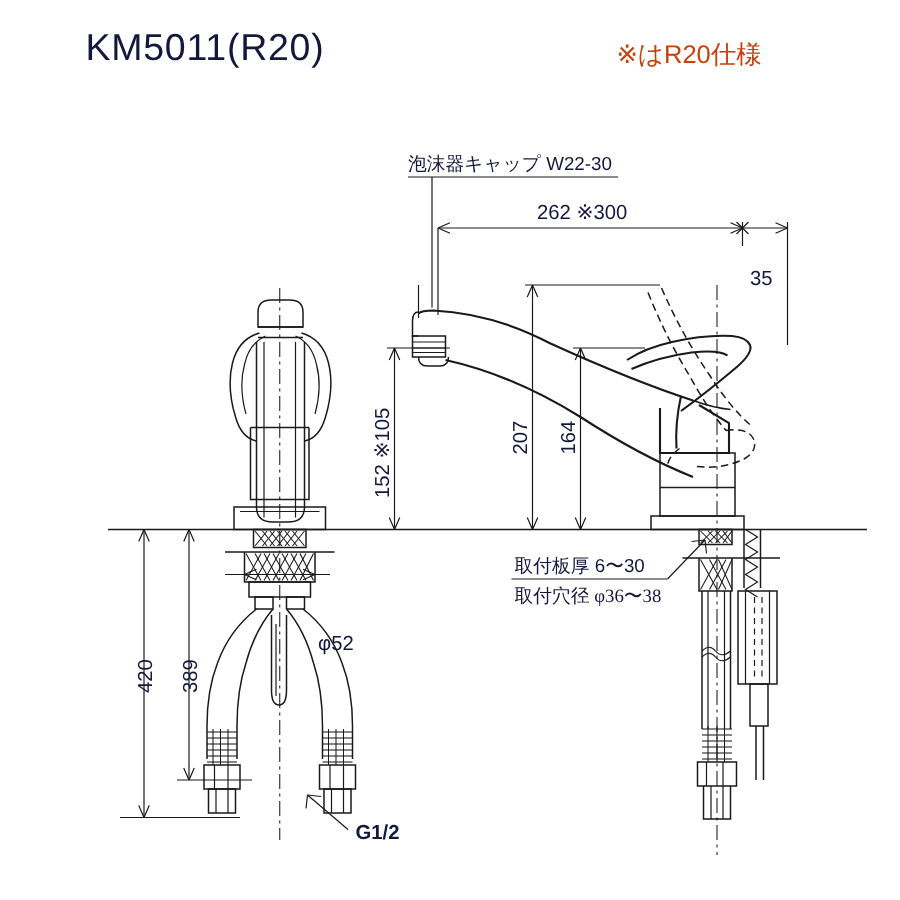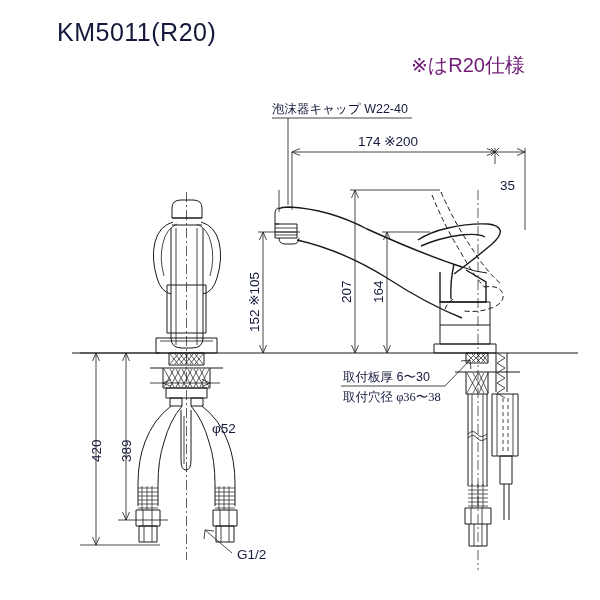--- a/index.html
+++ b/index.html
@@ -9,21 +9,21 @@
     color:#1b1f3b;position:relative;
   }
   #stage{position:absolute;left:0;top:0;width:504px;height:600px;}
   .title{
     position:absolute;left:57px;top:18px;
     font-size:25px;letter-spacing:.5px;color:#14183a;
     white-space:nowrap;
   }
   .note{
     position:absolute;left:411px;top:25px;
-    font-size:20px;color:#701a75;white-space:nowrap;margin-top:27px;
+    font-size:17px;color:#c2410c;white-space:nowrap;
   }
   .lbl{
     position:absolute;font-size:13.5px;color:#14183a;
     white-space:nowrap;line-height:1;
   }
   .lbl.jp{font-size:12.5px;}
   .rot{transform:rotate(-90deg);transform-origin:left top;}
   svg{position:absolute;left:0;top:0;}
   .ln{stroke:#1a1a1a;fill:none;stroke-width:1;}
   .ln2{stroke:#1a1a1a;fill:none;stroke-width:1.4;}
@@ -301,31 +301,31 @@
       <line class="thin" x1="445" y1="386" x2="470" y2="360"></line>
       <path class="thin" d="M470 360 l-9 1 M470 360 l1 9"></path>
     </g>
 
     <g>
       <line class="thin" x1="232" y1="553" x2="205" y2="530"></line>
       <path class="thin" d="M205 530 l9 1 M205 530 l-1 9"></path>
     </g>
   </svg>
 
-  <div class="lbl jp" style="left:272px;top:103px;">泡沫器キャップ W22-40</div>
-
-  <div class="lbl" style="left:358px;top:135px;">174  ※200</div>
+  <div class="lbl jp" style="left:272px;top:103px;">泡沫器キャップ W22-30</div>
+
+  <div class="lbl" style="left:358px;top:135px;">262  ※300</div>
   <div class="lbl" style="left:500px;top:135px;margin-top:44px;">35</div>
 
   <div class="lbl rot" style="left:248px;top:332px;">152 ※105</div>
   <div class="lbl rot" style="left:340px;top:303px;">207</div>
   <div class="lbl rot" style="left:372px;top:303px;">164</div>
   <div class="lbl rot" style="left:90px;top:462px;">420</div>
   <div class="lbl rot" style="left:120px;top:462px;">389</div>
 
   <div class="lbl" style="left:212px;top:374px;margin-top:48px;">φ52</div>
 
   <div class="lbl jp" style="left:343px;top:371px;">取付板厚 6〜30</div>
   <div class="lbl jp" style="left:343px;top:391px;font-family:Liberation Serif, serif;">取付穴径 φ36〜38</div>
 
-  <div class="lbl" style="left:237px;top:548px;">G1/2</div>
+  <div class="lbl" style="left:237px;top:548px;font-weight:bold;">G1/2</div>
 
 </div>
 
 </body></html>

